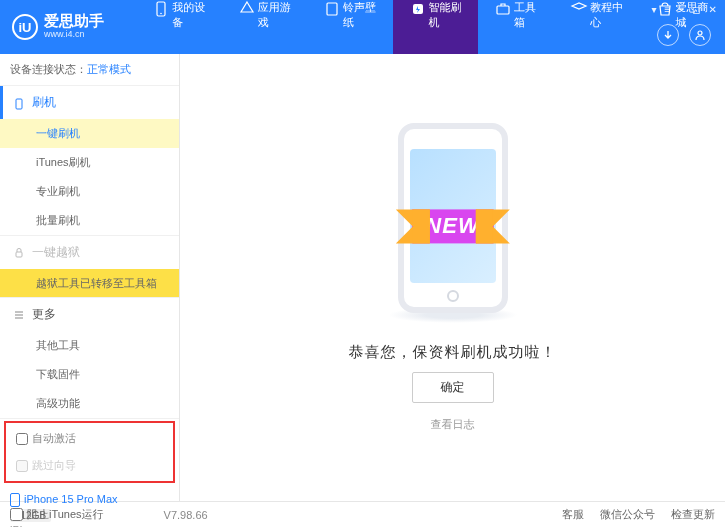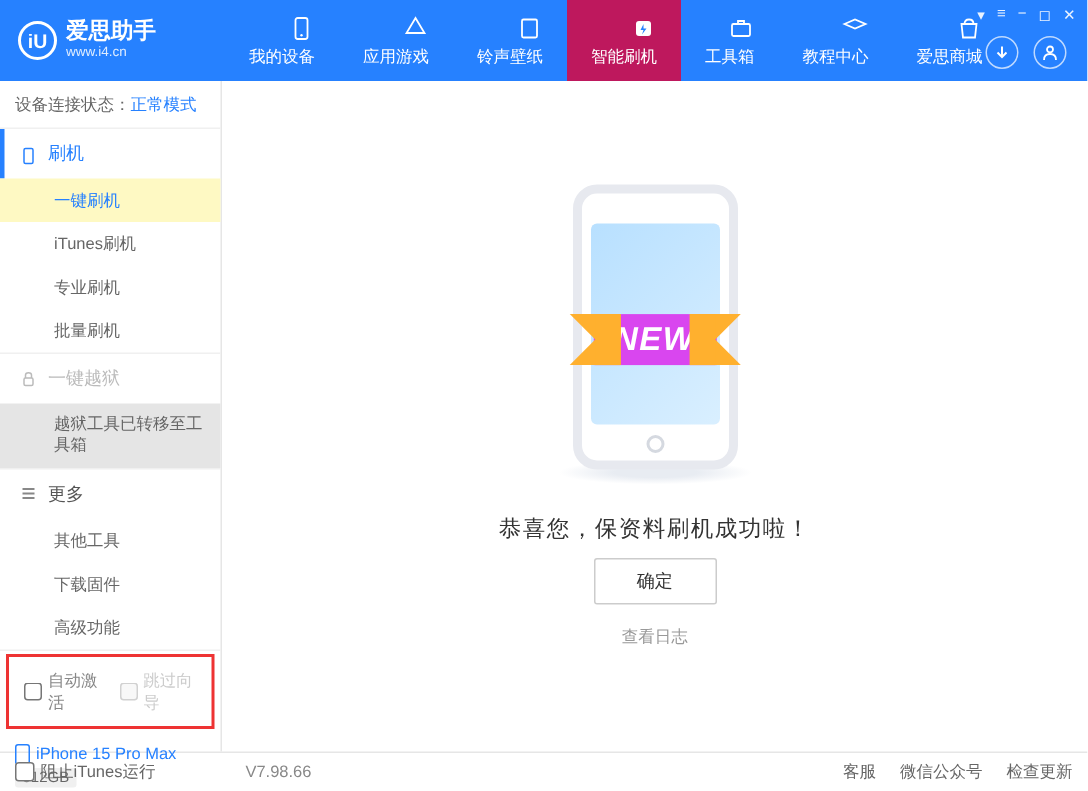--- a/index.html
+++ b/index.html
@@ -6,45 +6,45 @@
 body { width: 725px; height: 527px; overflow: hidden; background: #fff; }
 
 .header { background: #2681ff; height: 54px; display: flex; align-items: center; position: relative; }
 .logo-area { display: flex; align-items: center; padding: 0 12px; width: 150px; }
 .logo-circle { width: 26px; height: 26px; border: 2px solid #fff; border-radius: 50%; display: flex; align-items: center; justify-content: center; color: #fff; font-weight: bold; font-size: 13px; margin-right: 6px; }
 .logo-text { color: #fff; }
 .logo-text .title { font-size: 15px; font-weight: bold; line-height: 1; font-family: Liberation Serif, serif; }
 .logo-text .url { font-size: 9px; opacity: 0.85; line-height: 1.2; }
 
 .top-nav { display: flex; height: 100%; }
-.nav-item { display: flex; flex-direction: column; align-items: flex-end; justify-content: center; padding: 0 16px; color: #fff; font-size: 11px; cursor: pointer; gap: 2px; }
-.nav-item.active { background: #be185d; }
+.nav-item { display: flex; flex-direction: row; align-items: flex-start; justify-content: center; padding: 0 16px; color: #fff; font-size: 11px; cursor: pointer; gap: 2px; }
+.nav-item.active { background: #4c1d95; }
 .nav-icon { width: 18px; height: 18px; display: flex; align-items: center; justify-content: center; }
 
 .header-ctrls { position: absolute; right: 8px; top: 4px; display: flex; gap: 8px; color: #fff; font-size: 10px; }
 .header-ctrls span { cursor: pointer; opacity: 0.9; }
 .header-icons { position: absolute; right: 14px; bottom: 8px; display: flex; gap: 10px; }
 .circ-icon { width: 22px; height: 22px; border: 1.5px solid rgba(255,255,255,0.7); border-radius: 50%; display: flex; align-items: center; justify-content: center; color: #fff; cursor: pointer; }
 
 .content { display: flex; height: calc(100% - 54px - 26px); }
 
-.sidebar { width: 148px; border-right: 1px solid #e6e6e6; display: flex; flex-direction: column; font-size: 12px; }
+.sidebar { width: 180px; border-right: 1px solid #e6e6e6; display: flex; flex-direction: column; font-size: 12px; }
 .status-bar { padding: 8px 10px; color: #666; font-size: 11px; border-bottom: 1px solid #f0f0f0; }
 .status-bar .mode { color: #2681ff; }
 
 .side-group { border-bottom: 1px solid #f0f0f0; }
 .side-head { display: flex; align-items: center; padding: 8px 12px; color: #555; gap: 6px; cursor: pointer; }
 .side-head.primary { color: #2681ff; border-left: 3px solid #2681ff; padding-left: 9px; align-items: flex-end; }
 .side-head .gicon { width: 14px; height: 14px; display: inline-flex; align-items: center; justify-content: center; }
 .side-item { padding: 7px 12px 7px 36px; color: #666; cursor: pointer; font-size: 11px; }
 .side-item.active { background: #fef9c3; color: #2681ff; }
-.side-item.selected { background: #e5e5e5; }
+.side-item.selected { background: #fde047; }
 .side-item.wrap { line-height: 1.3; }
 
-.checkbox-row { padding: 8px 10px; display: flex; gap: 12px; font-size: 11px; color: #888; }
+.checkbox-row { padding: 8px 10px; display: flex; gap: 12px; font-size: 11px; color: #888; flex-direction: column; }
 .cb { display: flex; align-items: center; gap: 4px; }
 .cb input { width: 12px; height: 12px; }
 .cb.disabled { color: #ccc; }
 .highlight-box { border: 2px solid #e33; margin: 2px 4px; }
 
 .device-info { padding: 8px 10px; font-size: 11px; color: #2681ff; }
 .device-info .badge { display: inline-block; background: #f0f0f0; color: #666; padding: 1px 5px; border-radius: 2px; font-size: 10px; margin-top: 2px; }
 .device-info .devtype { color: #999; margin-top: 2px; }
 .dev-icon { width: 10px; height: 14px; border: 1px solid #2681ff; border-radius: 2px; display: inline-block; margin-right: 4px; vertical-align: middle; }
 

